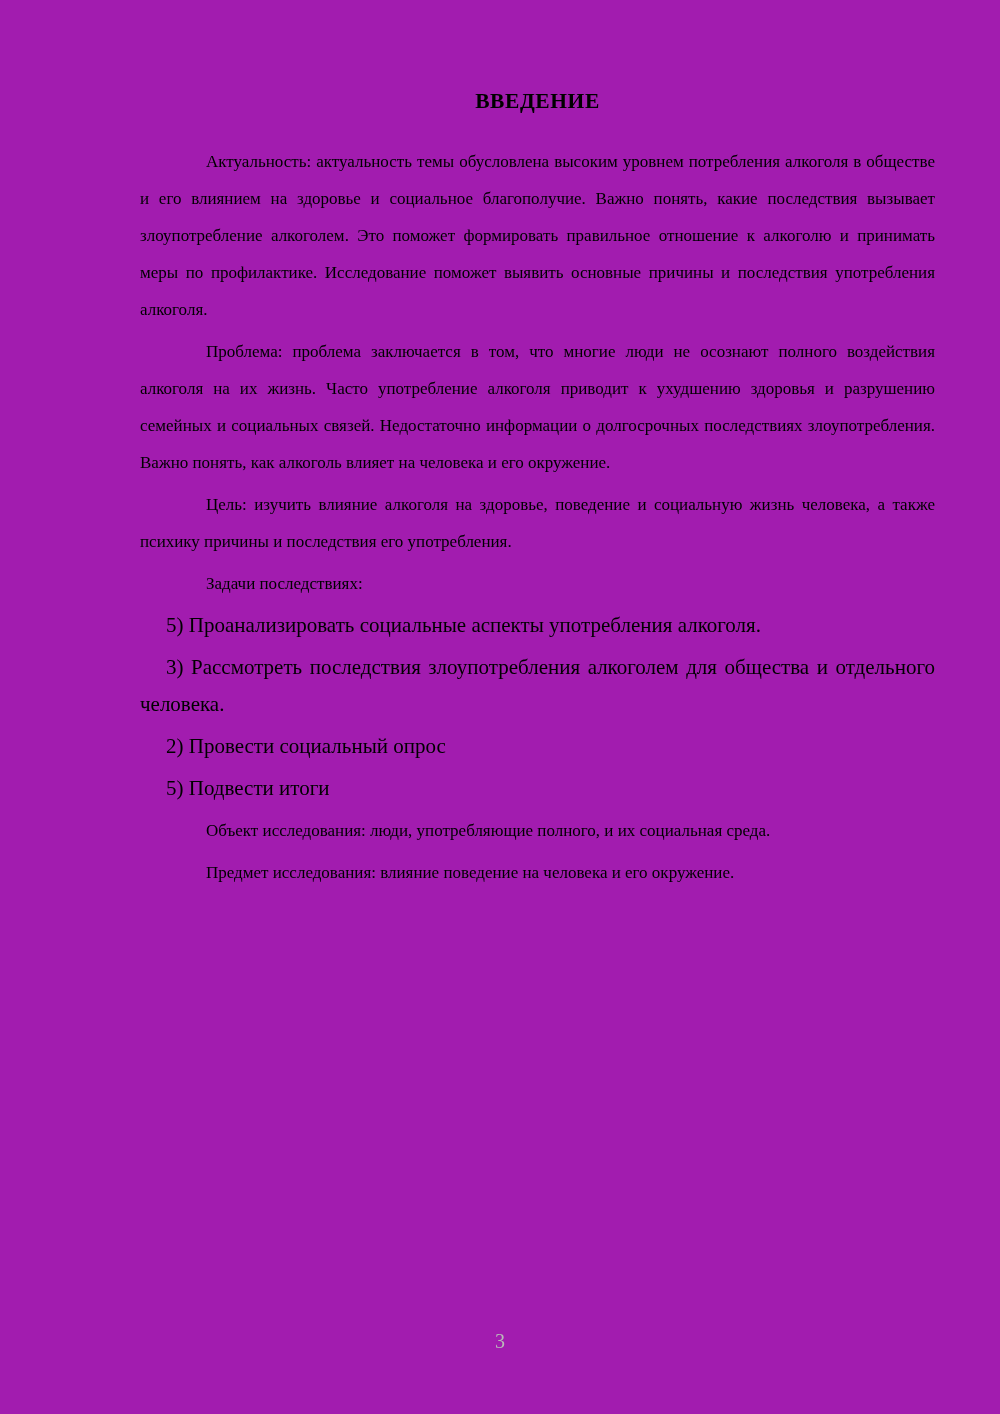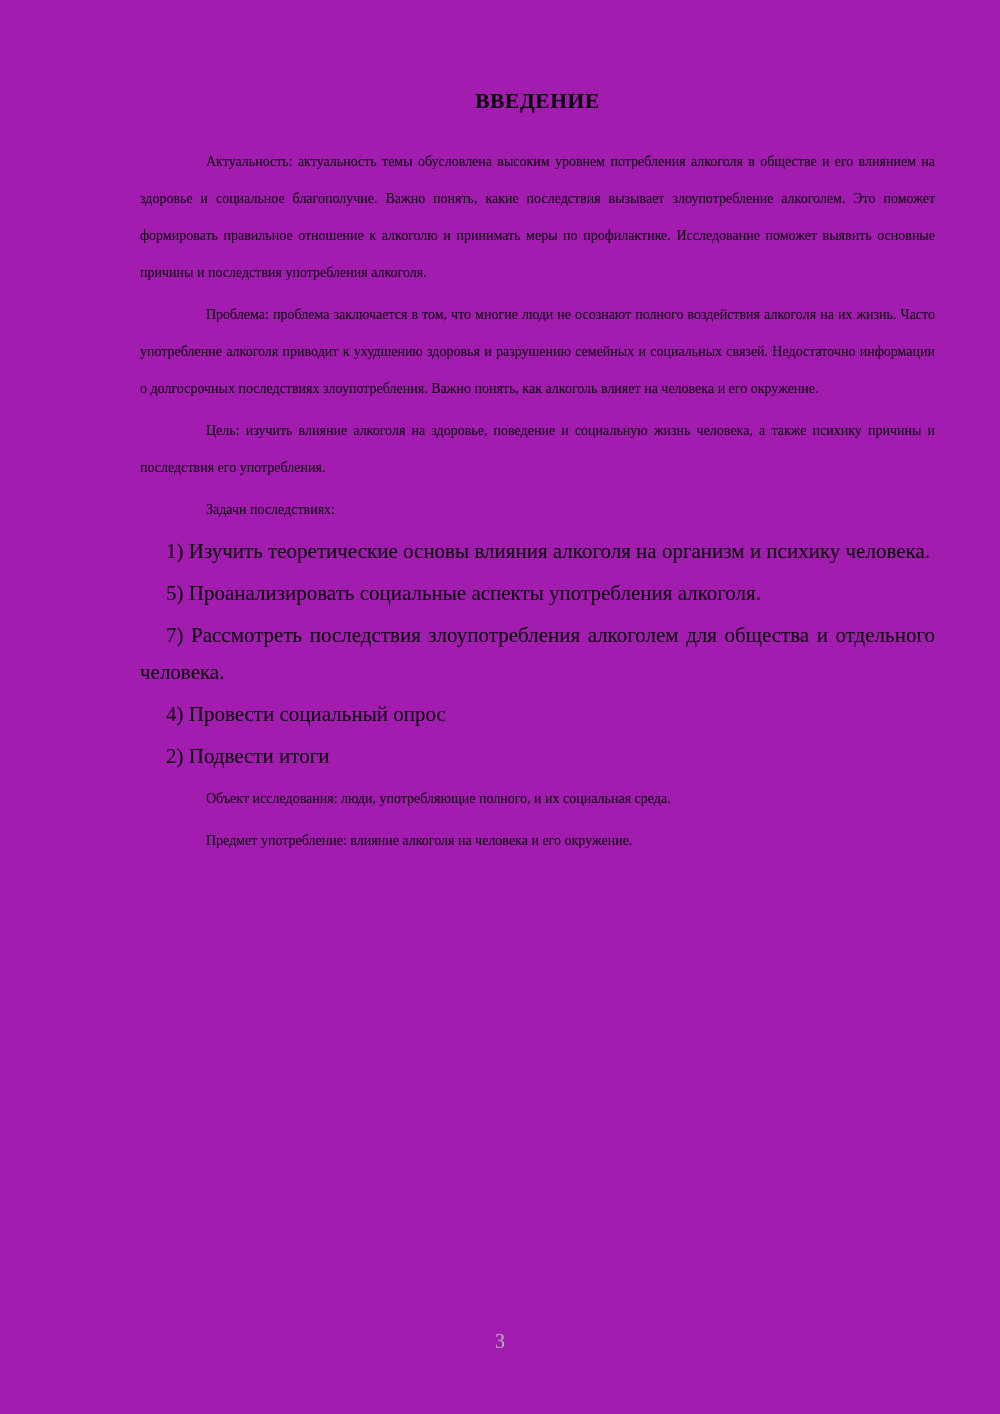--- a/index.html
+++ b/index.html
@@ -30,21 +30,21 @@
   .doc-title {
     font-size: 21.5px;
     font-weight: bold;
     text-align: center;
     letter-spacing: 0.6px;
     margin: 0 0 28px 0;
     line-height: 1.25;
   }
 
   .para {
-    font-size: 14px;
+    font-size: 17px;
     line-height: 37px;
     text-align: justify;
     text-justify: inter-word;
     text-indent: 66px;
     margin: 0 0 5px 0;
     hyphens: none;
   }
 
   .list-item {
     font-size: 21px;
@@ -81,32 +81,31 @@
     <h1 class="doc-title">ВВЕДЕНИЕ</h1>
 
     <p class="para">Актуальность: актуальность темы обусловлена высоким уровнем потребления алкоголя в обществе и его влиянием на здоровье и социальное благополучие. Важно понять, какие последствия вызывает злоупотребление алкоголем. Это поможет формировать правильное отношение к алкоголю и принимать меры по профилактике. Исследование поможет выявить основные причины и последствия употребления алкоголя.</p>
 
     <p class="para">Проблема: проблема заключается в том, что многие люди не осознают полного воздействия алкоголя на их жизнь. Часто употребление алкоголя приводит к ухудшению здоровья и разрушению семейных и социальных связей. Недостаточно информации о долгосрочных последствиях злоупотребления. Важно понять, как алкоголь влияет на человека и его окружение.</p>
 
     <p class="para">Цель: изучить влияние алкоголя на здоровье, поведение и социальную жизнь человека, а также психику причины и последствия его употребления.</p>
 
     <p class="para">Задачи последствиях:</p>
 
-    <p class="list-item">1) Изучить теоретические основы влияния алкоголя на организм и психику человека.</p>
 
     <p class="list-item short">5) Проанализировать социальные аспекты употребления алкоголя.</p>
 
-    <p class="list-item">7) Рассмотреть последствия злоупотребления алкоголем для общества и отдельного человека.</p>
+    <p class="list-item">3) Рассмотреть последствия злоупотребления алкоголем для общества и отдельного человека.</p>
 
-    <p class="list-item short">4) Провести социальный опрос</p>
+    <p class="list-item short">2) Провести социальный опрос</p>
 
-    <p class="list-item short">2) Подвести итоги</p>
+    <p class="list-item short">5) Подвести итоги</p>
 
     <p class="para">Объект исследования: люди, употребляющие полного, и их социальная среда.</p>
 
-    <p class="para">Предмет употребление: влияние алкоголя на человека и его окружение.</p>
+    <p class="para">Предмет исследования: влияние поведение на человека и его окружение.</p>
 
 
   </div>
 
   <div class="page-number">3</div>
 
 </div>
 
 </body></html>

